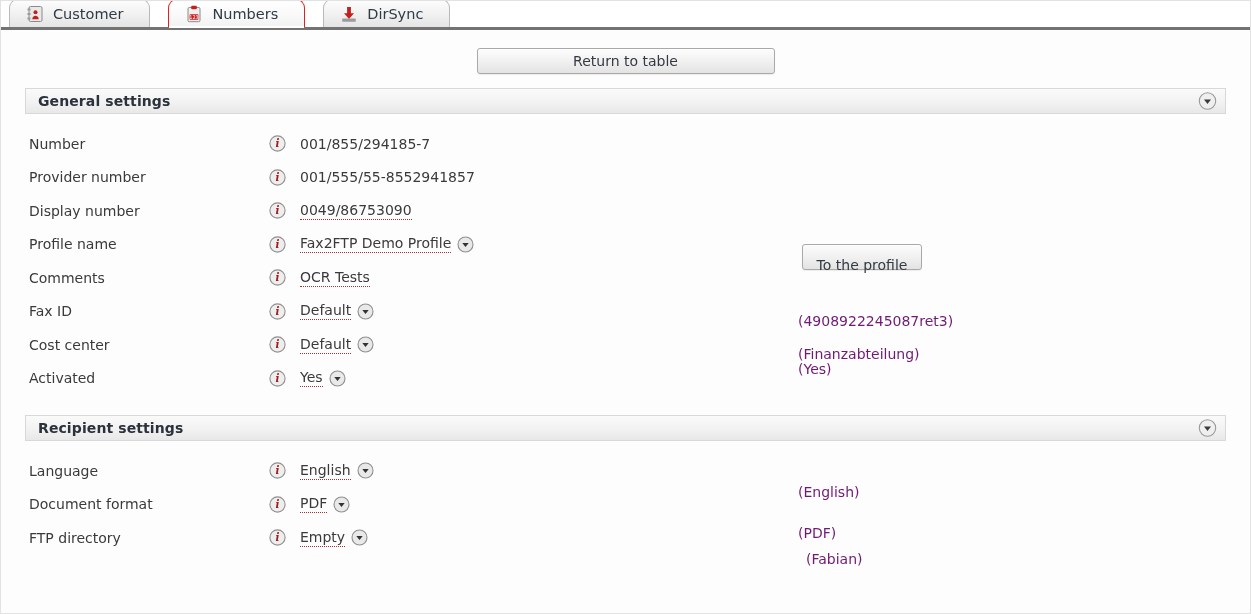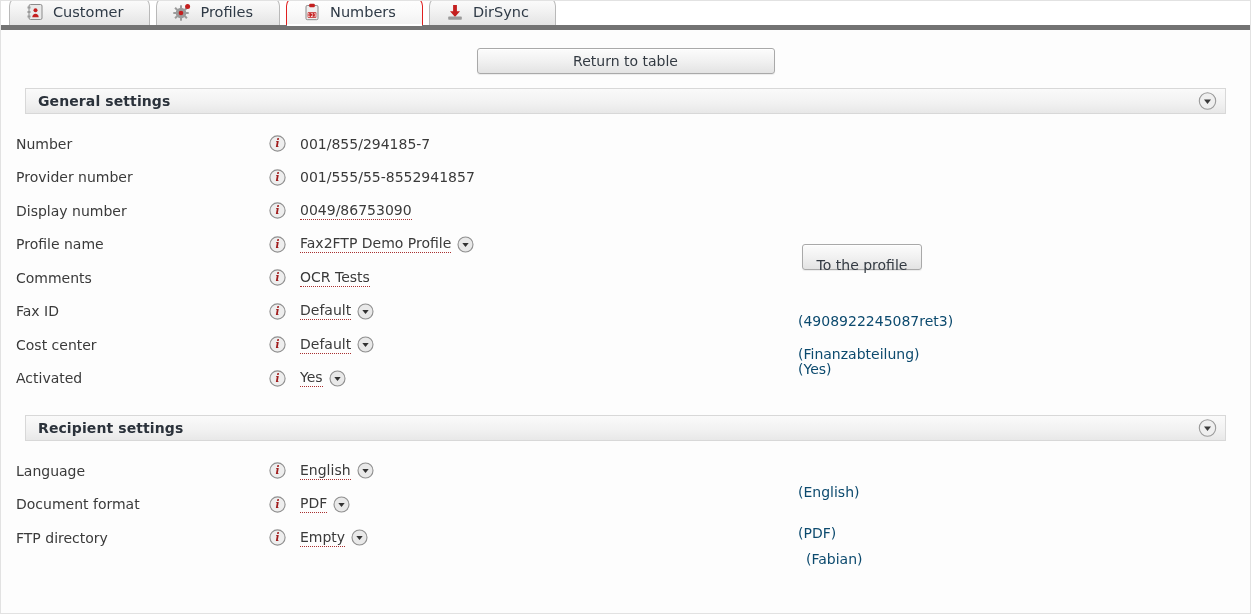--- a/index.html
+++ b/index.html
@@ -17,25 +17,25 @@
     background: #fdfdfd;
     border: 1px solid #e2e2e2;
     overflow: hidden;
   }
 
   
   .tabbar {
     position: relative;
     height: 29px;
     background: #ffffff;
-    border-bottom: 5px solid #737373;
+    border-bottom: 3px solid #737373;
     padding-left: 8px;
     display: flex;
     align-items: flex-end;
-    gap: 4px;
+    gap: 16px;
   }
   .tab {
     position: relative;
     height: 28px;
     display: flex;
     align-items: center;
     gap: 9px;
     padding: 0 26px 0 16px;
     margin-right: 2px;
     border: 1px solid #b9b9b9;
@@ -122,21 +122,21 @@
   
   .fields { position: relative; }
   .row {
     position: relative;
     display: flex;
     align-items: center;
     height: 33.5px;
   }
   .row .label {
     width: 268px;
-    padding-left: 15px;
+    padding-left: 28px;
     font-size: 14px;
     color: #3a3a3a;
     white-space: nowrap;
   }
   .row .ficon { width: 31px; display: flex; align-items: center; }
   .info-icon { width: 17px; height: 17px; display: block; cursor: pointer; }
 
   .row .value {
     display: flex;
     align-items: center;
@@ -152,21 +152,21 @@
     color: #3a3a3a;
   }
   .plainval { color: #3a3a3a; }
   .dd-btn { width: 17px; height: 17px; display: block; cursor: pointer; flex: none; }
 
   
   .sidevalue {
     position: absolute;
     left: 797px;
     font-size: 14px;
-    color: #0c4a6e;
+    color: #701a75;
     white-space: nowrap;
   }
   .sidebtn { position: absolute; left: 801px; }
 </style>
 </head>
 <body>
 
 <div id="page">
 
   <div class="tabbar">
@@ -178,40 +178,20 @@
           <rect x="1.5" y="3.5" width="3" height="2" fill="#9a9a9a"></rect>
           <rect x="1.5" y="8" width="3" height="2" fill="#9a9a9a"></rect>
           <rect x="1.5" y="12.5" width="3" height="2" fill="#9a9a9a"></rect>
           <path d="M9.5 5.2a2 2 0 1 1 0 4 2 2 0 0 1 0-4z" fill="#c41f1f"></path>
           <path d="M6.3 14.2c0-2 1.5-3.4 3.2-3.4s3.2 1.4 3.2 3.4z" fill="#c41f1f"></path>
         </svg>
       </span>
       <span class="tab-label">Customer</span>
     </div>
 
-    <div class="tab">
-      <span class="tabicon-wrap">
-        <svg class="tabicon" viewBox="0 0 18 18">
-          <g fill="#9b9b9b">
-            <circle cx="8" cy="10" r="5.3"></circle>
-            <rect x="7" y="2.3" width="2" height="3.2"></rect>
-            <rect x="7" y="14.5" width="2" height="3.2"></rect>
-            <rect x="0.3" y="9" width="3.2" height="2"></rect>
-            <rect x="12.5" y="9" width="3.2" height="2"></rect>
-            <rect x="2.2" y="4.2" width="2" height="3.2" transform="rotate(-45 3.2 5.8)"></rect>
-            <rect x="11.8" y="12.6" width="2" height="3.2" transform="rotate(-45 12.8 14.2)"></rect>
-            <rect x="11.8" y="4.2" width="2" height="3.2" transform="rotate(45 12.8 5.8)"></rect>
-            <rect x="2.2" y="12.6" width="2" height="3.2" transform="rotate(45 3.2 14.2)"></rect>
-          </g>
-          <circle cx="8" cy="10" r="2.3" fill="#c41f1f"></circle>
-          <circle cx="14.6" cy="3.4" r="2.5" fill="#c41f1f"></circle>
-        </svg>
-      </span>
-      <span class="tab-label">Profiles</span>
-    </div>
 
     <div class="tab active">
       <span class="tabicon-wrap">
         <svg class="tabicon" viewBox="0 0 18 18">
           <rect x="3" y="2.5" width="12" height="14.2" rx="1.3" fill="#efefef" stroke="#8a8a8a" stroke-width="1"></rect>
           <rect x="6.2" y="0.8" width="5.6" height="3.4" rx="1" fill="#c41f1f"></rect>
           <rect x="4.6" y="9.2" width="8.8" height="5.6" rx="0.8" fill="#c41f1f"></rect>
           <text x="9" y="13.6" font-size="5" fill="#ffffff" text-anchor="middle" font-family="DejaVu Sans, sans-serif">123</text>
         </svg>
       </span>

